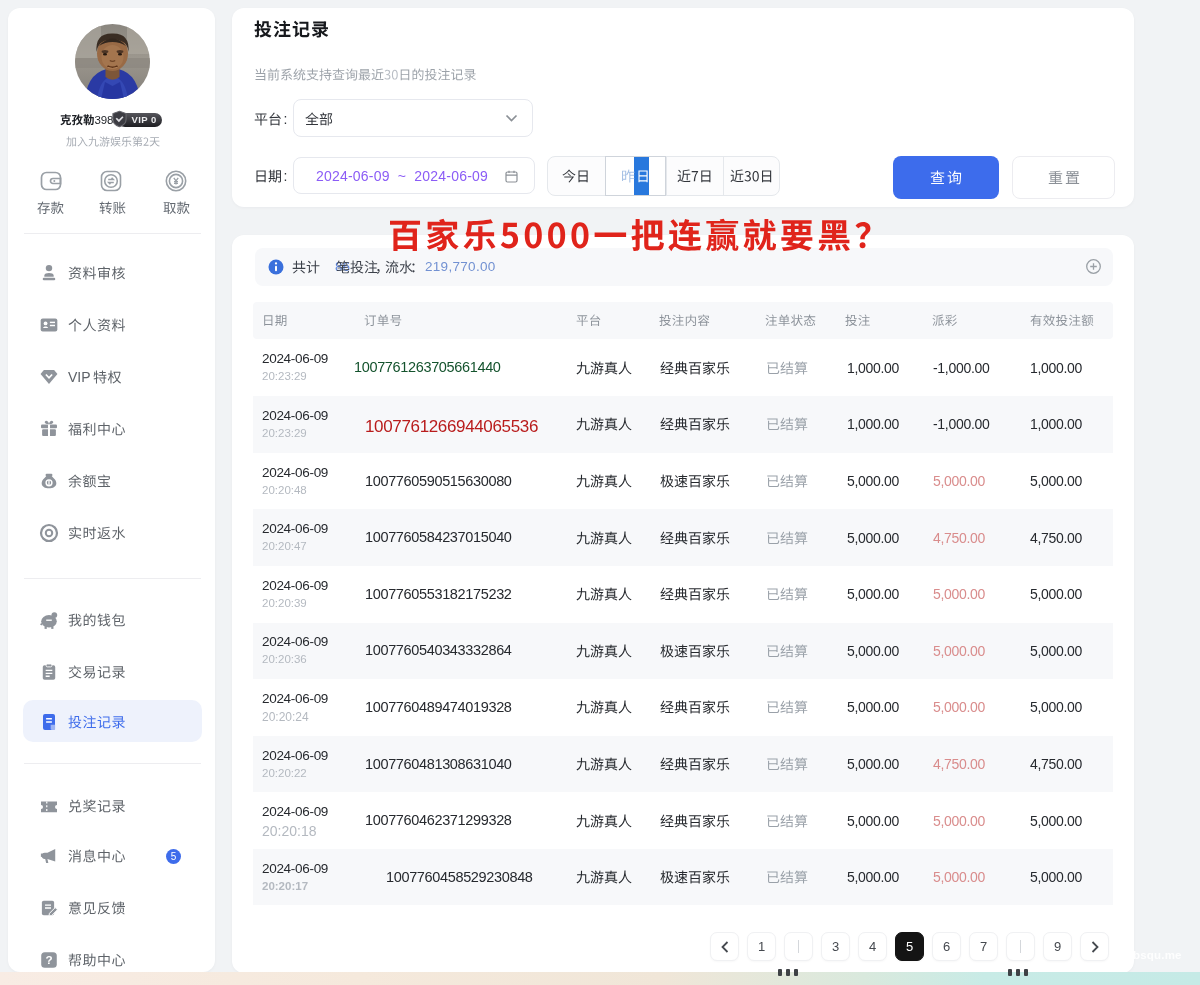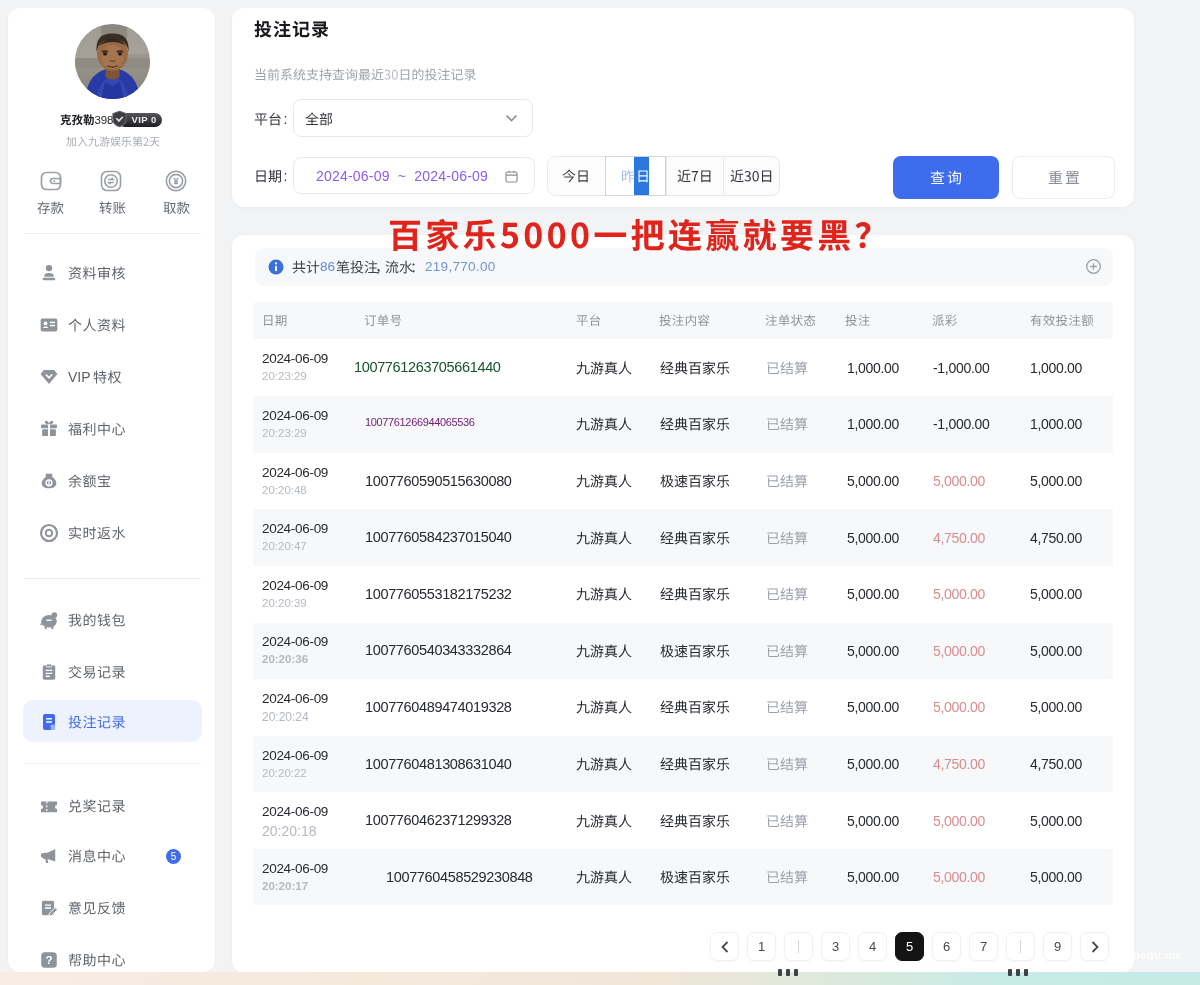--- a/index.html
+++ b/index.html
@@ -626,21 +626,21 @@
     <circle cx="8" cy="4.4" r="1.15" fill="#fff"></circle>
   </svg>
 <svg class="k" style="left:292.0px;top:260.0px" width="30.0" height="14">
     <g transform="translate(0 12.32) scale(0.014000 -0.014000)">
       <g fill="#3c414a">
         <use href="#rcid10918" x="0"></use>
         <use href="#rcid38430" x="1000"></use>
       </g>
     </g>
   </svg>
-<div class="L" style="top:257.4px;font-size:13.5px;color:#5e86de;font-weight:400;left:320px">86</div>
+<div class="L" style="top:257.4px;font-size:13.5px;color:#5e86de;font-weight:400;left:335px">86</div>
 <svg class="k" style="left:336.0px;top:260.0px" width="44.0" height="14">
     <g transform="translate(0 12.32) scale(0.014000 -0.014000)">
       <g fill="#3c414a">
         <use href="#rcid29758" x="0"></use>
         <use href="#rcid18744" x="1000"></use>
         <use href="#rcid23281" x="2000"></use>
       </g>
     </g>
   </svg>
 <svg class="k" style="left:375.0px;top:260.0px" width="16.0" height="14">
@@ -775,21 +775,21 @@
         <use href="#rcid30016" x="2000"></use>
       </g>
     </g>
   </svg>
 <div class="L" style="top:357.8px;font-size:14.0px;color:#26292e;font-weight:400;letter-spacing:-0.30px;left:847.0px">1,000.00</div>
 <div class="L" style="top:357.8px;font-size:14.0px;color:#26292e;font-weight:400;letter-spacing:-0.30px;left:933.0px">-1,000.00</div>
 <div class="L" style="top:357.8px;font-size:14.0px;color:#26292e;font-weight:400;letter-spacing:-0.30px;left:1030.0px">1,000.00</div>
 <div style="position:absolute;left:253px;top:396.1px;width:860px;height:56.6px;background:#f7f8fa"></div>
 <div class="L" style="top:406.0px;font-size:13.5px;color:#26292e;font-weight:400;letter-spacing:-0.30px;left:262.0px">2024-06-09</div>
 <div class="L" style="top:425.0px;font-size:11.5px;color:#b4b9c0;font-weight:400;left:262.0px">20:23:29</div>
-<div class="L" style="top:414.0px;font-size:11px;color:#701a75;font-weight:400;letter-spacing:-0.35px;left:365.0px">1007761266944065536</div>
+<div class="L" style="top:414.0px;font-size:17px;color:#b91c1c;font-weight:400;letter-spacing:-0.35px;left:365.0px">1007761266944065536</div>
 <svg class="k" style="left:576.0px;top:417.4px" width="58.0" height="14">
     <g transform="translate(0 12.32) scale(0.014000 -0.014000)">
       <g fill="#26292e">
         <use href="#rcid09606" x="0"></use>
         <use href="#rcid23813" x="1000"></use>
         <use href="#rcid27937" x="2000"></use>
         <use href="#rcid09749" x="3000"></use>
       </g>
     </g>
   </svg>
@@ -920,21 +920,21 @@
         <use href="#rcid31742" x="1000"></use>
         <use href="#rcid30016" x="2000"></use>
       </g>
     </g>
   </svg>
 <div class="L" style="top:584.2px;font-size:14.0px;color:#26292e;font-weight:400;letter-spacing:-0.30px;left:847.0px">5,000.00</div>
 <div class="L" style="top:584.2px;font-size:14.0px;color:#d98c8c;font-weight:400;letter-spacing:-0.30px;left:933.0px">5,000.00</div>
 <div class="L" style="top:584.2px;font-size:14.0px;color:#26292e;font-weight:400;letter-spacing:-0.30px;left:1030.0px">5,000.00</div>
 <div style="position:absolute;left:253px;top:622.5px;width:860px;height:56.6px;background:#f7f8fa"></div>
 <div class="L" style="top:632.4px;font-size:13.5px;color:#26292e;font-weight:400;letter-spacing:-0.30px;left:262.0px">2024-06-09</div>
-<div class="L" style="top:651.4px;font-size:11.5px;color:#b4b9c0;font-weight:700;left:262.0px">20:20:36</div>
+<div class="L" style="top:651.4px;font-size:11.5px;color:#b4b9c0;font-weight:400;left:262.0px">20:20:36</div>
 <div class="L" style="top:640.4px;font-size:14.5px;color:#26292e;font-weight:400;letter-spacing:-0.35px;left:365.0px">1007760540343332864</div>
 <svg class="k" style="left:576.0px;top:643.8px" width="58.0" height="14">
     <g transform="translate(0 12.32) scale(0.014000 -0.014000)">
       <g fill="#26292e">
         <use href="#rcid09606" x="0"></use>
         <use href="#rcid23813" x="1000"></use>
         <use href="#rcid27937" x="2000"></use>
         <use href="#rcid09749" x="3000"></use>
       </g>
     </g>

